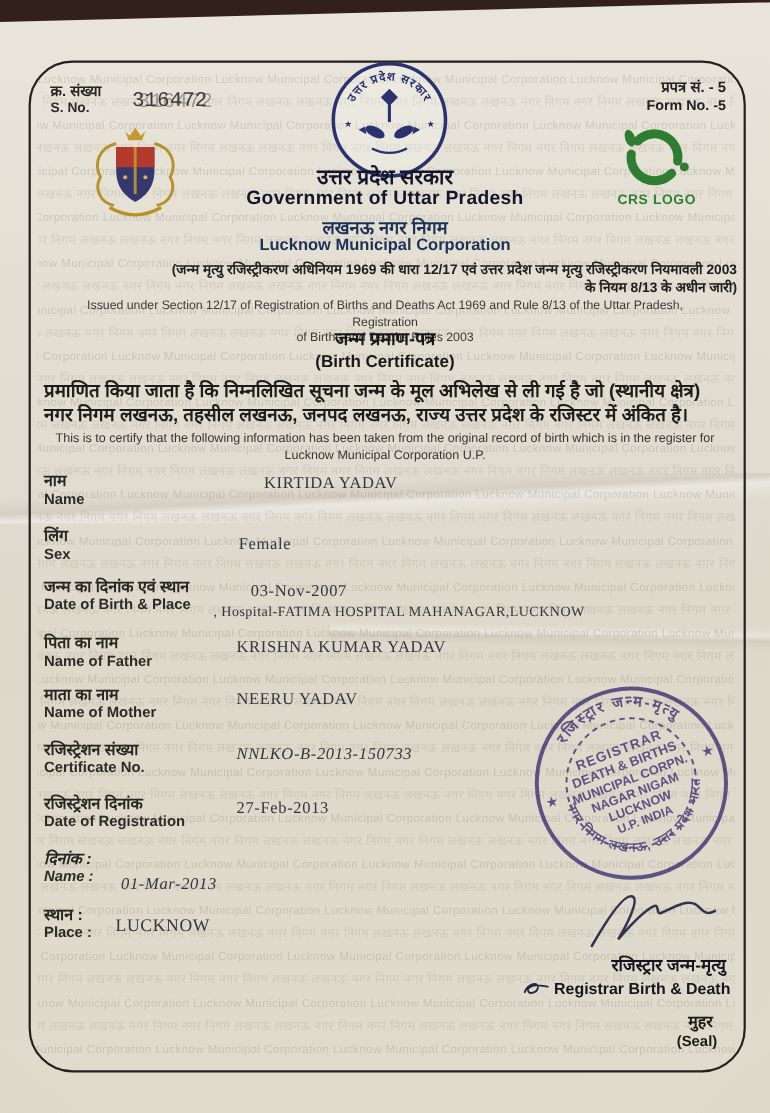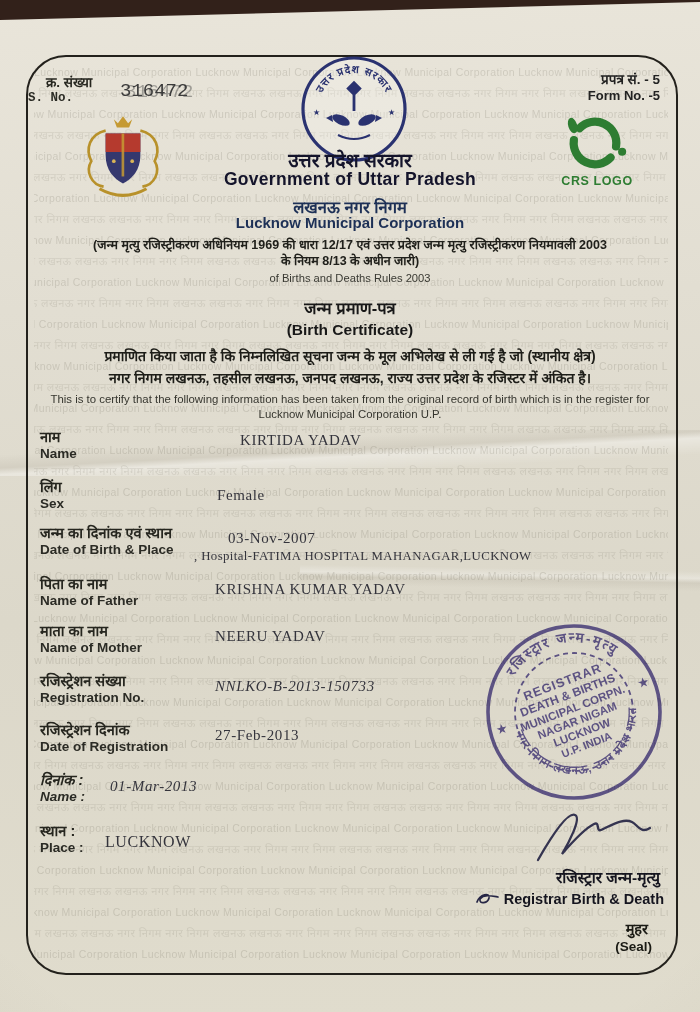--- a/index.html
+++ b/index.html
@@ -33,25 +33,25 @@
   .wm-hi { opacity:.15; font-size:11px; }
   .abs { position:absolute; z-index:2; }
   .hi-label { font-size:14.5px; font-weight:600; color:#26261f; }
   .en-label { font-size:13.5px; font-weight:600; color:#2b2b25; }
   .value { font-family:"Liberation Serif", serif; font-size:15px; color:#34343c; letter-spacing:.6px; }
   .center { left:0; width:700px; text-align:center; }
   .h-hi1 { top:147px; font-size:19px; font-weight:bold; color:#14142b; }
   .h-en1 { top:169px; font-size:17.5px; font-weight:bold; color:#14142b; letter-spacing:.3px; }
   .h-hi2 { top:195px; font-size:16.5px; font-weight:bold; color:#1d3056; }
   .h-en2 { top:214px; font-size:15px;   font-weight:bold; color:#1d3056; }
-  .act-hi { top:237px; left:30px; width:640px; text-align:center; font-size:12.5px; font-weight:600; color:#20201b; line-height:16px; }
+  .act-hi { top:237px; left:30px; width:640px; text-align:right; font-size:12.5px; font-weight:600; color:#20201b; line-height:16px; }
   .act-en { top:271px; left:50px; width:600px; text-align:center; font-size:11.2px; color:#3a3a33; line-height:14.5px; }
   .t-hi { top:296px; font-size:16.5px; font-weight:bold; color:#181818; }
   .t-en { top:321px; font-size:15.5px; font-weight:bold; color:#181818; }
-  .cert-hi { top:345px; left:40px; width:620px; text-align:center; font-size:14px; font-weight:600; color:#1d1d18; line-height:22px; }
+  .cert-hi { top:345px; left:40px; width:620px; font-size:17px; font-weight:600; color:#1d1d18; line-height:22px; }
   .cert-en { top:392px; left:42px; width:616px; text-align:center; font-size:11.4px; color:#35352e; line-height:14.5px; }
   .field { position:absolute; left:40px; z-index:2; }
   .field .value { position:absolute; white-space:nowrap; }
   .v2 { font-size:12.8px; letter-spacing:.4px; }
   .serial { font-family:"Liberation Mono", monospace; font-size:19px; color:#3c3c3c; letter-spacing:0;
             text-shadow:5px 1px 0 rgba(70,70,70,.45); }
   .formno { text-align:right; font-weight:bold; color:#222; }
   .crs-label { font-size:12.5px; font-weight:bold; color:#2e7d32; letter-spacing:.6px; text-align:center; }
   .stamp { opacity:.82; mix-blend-mode:multiply; transform:rotate(-12deg); }
   .regblock { text-align:right; z-index:3; }
@@ -110,21 +110,21 @@
         <div class="wm-line" style="margin-left: -96px;">Lucknow Municipal Corporation  Lucknow Municipal Corporation  Lucknow Municipal Corporation  Lucknow Municipal Corporation  Lucknow Municipal Corporation  Lucknow Municipal Corporation  Lucknow Municipal Corporation  Lucknow Municipal Corporation  </div>
         <div class="wm-line wm-hi" style="margin-left: -3px;">नगर निगम लखनऊ  लखनऊ नगर निगम  नगर निगम लखनऊ  लखनऊ नगर निगम  नगर निगम लखनऊ  लखनऊ नगर निगम  नगर निगम लखनऊ  लखनऊ नगर निगम  नगर निगम लखनऊ  लखनऊ नगर निगम  नगर निगम लखनऊ  लखनऊ नगर निगम  नगर निगम लखनऊ  लखनऊ नगर निगम  नगर निगम लखनऊ  लखनऊ नगर निगम  </div>
         <div class="wm-line" style="margin-left: -20px;">Lucknow Municipal Corporation  Lucknow Municipal Corporation  Lucknow Municipal Corporation  Lucknow Municipal Corporation  Lucknow Municipal Corporation  Lucknow Municipal Corporation  Lucknow Municipal Corporation  Lucknow Municipal Corporation  </div>
         <div class="wm-line wm-hi" style="margin-left: -37px;">नगर निगम लखनऊ  लखनऊ नगर निगम  नगर निगम लखनऊ  लखनऊ नगर निगम  नगर निगम लखनऊ  लखनऊ नगर निगम  नगर निगम लखनऊ  लखनऊ नगर निगम  नगर निगम लखनऊ  लखनऊ नगर निगम  नगर निगम लखनऊ  लखनऊ नगर निगम  नगर निगम लखनऊ  लखनऊ नगर निगम  नगर निगम लखनऊ  लखनऊ नगर निगम  </div>
         <div class="wm-line" style="margin-left: -54px;">Lucknow Municipal Corporation  Lucknow Municipal Corporation  Lucknow Municipal Corporation  Lucknow Municipal Corporation  Lucknow Municipal Corporation  Lucknow Municipal Corporation  Lucknow Municipal Corporation  Lucknow Municipal Corporation  </div>
         <div class="wm-line wm-hi" style="margin-left: -71px;">नगर निगम लखनऊ  लखनऊ नगर निगम  नगर निगम लखनऊ  लखनऊ नगर निगम  नगर निगम लखनऊ  लखनऊ नगर निगम  नगर निगम लखनऊ  लखनऊ नगर निगम  नगर निगम लखनऊ  लखनऊ नगर निगम  नगर निगम लखनऊ  लखनऊ नगर निगम  नगर निगम लखनऊ  लखनऊ नगर निगम  नगर निगम लखनऊ  लखनऊ नगर निगम  </div>
       </div>
     <div class="frame"></div>
 
     <div class="abs hi-label" style="left:46px; top:73px; font-size:13.5px;">क्र. संख्या</div>
-    <div class="abs en-label" style="left:28px; top:91px; font-size:12.5px;font-family:Liberation Mono, monospace;">S. No.</div>
+    <div class="abs en-label" style="left:46px; top:91px; font-size:12.5px;">S. No.</div>
     <div class="abs serial" style="left:120px; top:80px;">316472</div>
 
     <div class="abs formno" style="right:40px; top:70px; font-size:13.5px;">प्रपत्र सं. - 5</div>
     <div class="abs formno" style="right:40px; top:88px; font-size:13px;">Form No. -5</div>
 
     <svg class="abs" style="left:76px; top:108px;" width="94" height="94" viewBox="0 0 92 92">
       <path d="M 37,11 l 3,8 h 12 l 3,-8 l -4,4 l -5,-7 l -5,7 z" fill="#c59a33"></path>
       <path d="M 29,22 C 13,26 9,40 15,52 C 9,62 15,75 27,77" stroke="#b8912a" stroke-width="2.6" fill="none"></path>
       <path d="M 63,22 C 79,26 83,40 77,52 C 83,62 77,75 65,77" stroke="#b8912a" stroke-width="2.6" fill="none"></path>
       <path d="M 29,25 h 34 v 21 c 0,15 -8,23 -17,28 c -9,-5 -17,-13 -17,-28 z" fill="#35386e"></path>
@@ -166,20 +166,21 @@
     <div class="abs center h-hi1">उत्तर प्रदेश सरकार</div>
     <div class="abs center h-hi2">लखनऊ नगर निगम</div>
     <div class="abs center h-en1">Government of Uttar Pradesh</div>
     <div class="abs center h-en2">Lucknow Municipal Corporation</div>
 
     <div class="abs act-hi">
       <div>(जन्म मृत्यु रजिस्ट्रीकरण अधिनियम 1969 की धारा 12/17 एवं उत्तर प्रदेश जन्म मृत्यु रजिस्ट्रीकरण नियमावली 2003</div>
       <div>के नियम 8/13 के अधीन जारी)</div>
     </div>
     <div class="abs act-en">
+      <div>Issued under Section 12/17 of Registration of Births and Deaths Act 1969 and Rule 8/13 of the Uttar Pradesh, Registration</div>
       <div>of Births and Deaths Rules 2003</div>
     </div>
 
     <div class="abs center t-hi">जन्म प्रमाण-पत्र</div>
     <div class="abs center t-en">(Birth Certificate)</div>
 
     <div class="abs cert-hi">
       <div>प्रमाणित किया जाता है कि निम्नलिखित सूचना जन्म के मूल अभिलेख से ली गई है जो (स्थानीय क्षेत्र)</div>
       <div>नगर निगम लखनऊ, तहसील लखनऊ, जनपद लखनऊ, राज्य उत्तर प्रदेश के रजिस्टर में अंकित है।</div>
     </div>
@@ -209,32 +210,32 @@
       <div class="en-label">Name of Father</div>
       <span class="value" style="left:175px; top:8px;">KRISHNA KUMAR YADAV</span>
     </div>
     <div class="field" style="top:620px;">
       <div class="hi-label">माता का नाम</div>
       <div class="en-label">Name of Mother</div>
       <span class="value" style="left:175px; top:8px;">NEERU YADAV</span>
     </div>
     <div class="field" style="top:670px;">
       <div class="hi-label">रजिस्ट्रेशन संख्या</div>
-      <div class="en-label">Registration No.</div>
+      <div class="en-label">Certificate No.</div>
       <span class="value" style="left:175px; top:8px;font-style:italic;">NNLKO-B-2013-150733</span>
     </div>
     <div class="field" style="top:719px;">
       <div class="hi-label">रजिस्ट्रेशन दिनांक</div>
       <div class="en-label">Date of Registration</div>
       <span class="value" style="left:175px; top:8px;">27-Feb-2013</span>
     </div>
     <div class="field" style="top:769px;font-style:italic;">
       <div class="hi-label">दिनांक :</div>
       <div class="en-label">Name :</div>
-      <span class="value" style="left:70px; top:9px;">01-Mar-2013</span>
+      <span class="value" style="left:70px; top:27px;">01-Mar-2013</span>
     </div>
     <div class="field" style="top:820px;">
       <div class="hi-label">स्थान :</div>
       <div class="en-label">Place :</div>
       <span class="value" style="left:65px; top:13px; font-size:16px;">LUCKNOW</span>
     </div>
 
     <svg class="abs stamp" style="left:482px; top:620px;" width="184" height="184" viewBox="0 0 184 184">
       <defs>
         <path id="st-top" d="M 22,92 A 70,70 0 1 1 162,92"></path>

